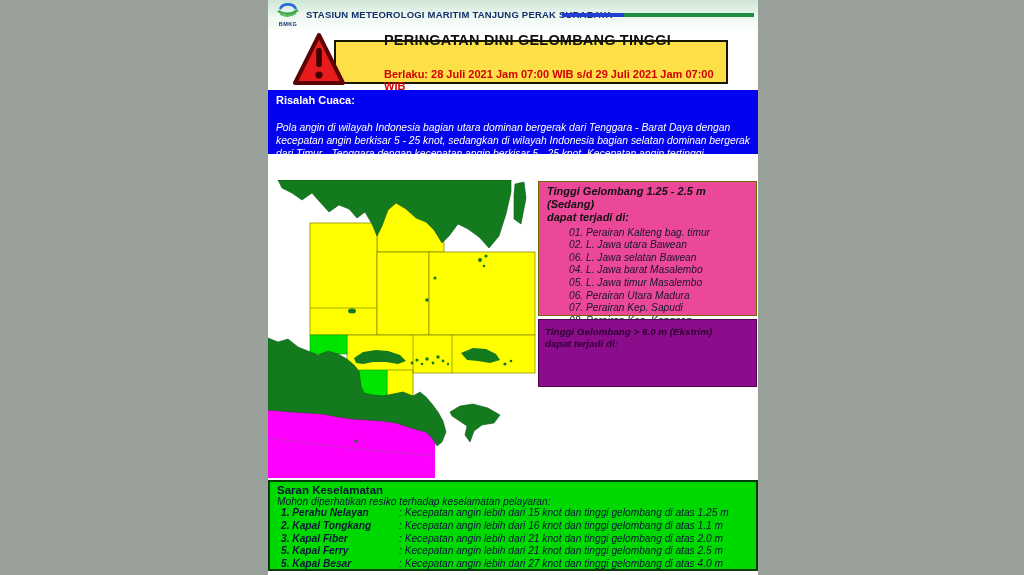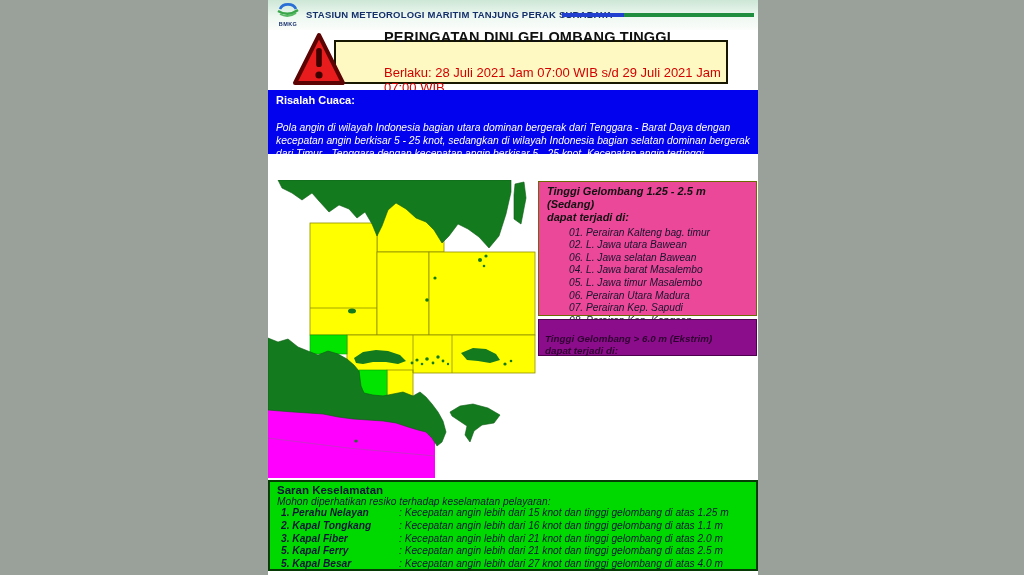--- a/index.html
+++ b/index.html
@@ -10,46 +10,46 @@
   
   .hdr{position:absolute;left:0;top:0;width:490px;height:30px;
        background:linear-gradient(180deg,#cde7d6 0%,#eef8f1 55%,#fbfdfb 100%);}
   .hdr-logo{position:absolute;left:5px;top:1px;width:30px;height:28px;text-align:center;}
   .hdr-logo .lbl{display:block;font-size:5.5px;font-weight:bold;color:#16306e;margin-top:-2px;letter-spacing:.4px;}
   .hdr-title{position:absolute;left:38px;top:9px;font-size:9.5px;font-weight:bold;color:#13306b;letter-spacing:.2px;white-space:nowrap;}
   .rule-blue{position:absolute;left:294px;top:13px;width:62px;height:4px;background:#2240cf;}
   .rule-green{position:absolute;left:356px;top:13px;width:130px;height:4px;background:#1f8f3f;}
 
   
-  .banner{position:absolute;left:66px;top:40px;width:394px;height:44px;background:#fef9c3;
+  .banner{position:absolute;left:66px;top:40px;width:394px;height:44px;background:#fde047;
           border:2px solid #171700;box-sizing:border-box;display:flex;flex-direction:column;
           justify-content:center;padding-left:48px;}
   .banner .t1{font-size:14.5px;font-weight:bold;color:#111;letter-spacing:.2px;}
-  .banner .t2{font-size:13px;font-weight:normal;color:#d40000;margin-top:20px;}
+  .banner .t2{font-size:11px;font-weight:bold;color:#d40000;margin-top:20px;}
   .warn-tri{position:absolute;left:24px;top:31px;width:54px;height:58px;z-index:3;}
 
   
   .risalah{position:absolute;left:0;top:90px;width:490px;height:64px;background:#0202ef;
            box-sizing:border-box;padding:4px 8px;color:#fff;}
   .risalah .t{font-size:11px;font-weight:bold;}
   .risalah .b{font-size:10.3px;font-style:italic;line-height:1.27;margin-top:15px;}
 
   
   .map{position:absolute;left:0;top:180px;width:268px;height:300px;}
 
   
   .p-mod{position:absolute;left:270px;top:181px;width:219px;height:135px;background:#ec4899;
          border:1px solid #6b6b00;box-sizing:border-box;padding:3px 8px;}
   .p-mod .t{font-size:11px;font-weight:bold;font-style:italic;color:#111;line-height:1.2;}
   .p-mod .list{margin-top:2px;padding-left:22px;}
   .p-mod .list div{font-size:10.2px;font-style:italic;color:#14142e;line-height:12.6px;}
 
   
-  .p-ext{position:absolute;left:270px;top:319px;width:219px;height:37px;background:#8c0d8c;
-         border:1px solid #4d004d;box-sizing:border-box;padding:13px 6px;}
+  .p-ext{position:absolute;left:270px;top:319px;width:219px;height:68px;background:#8c0d8c;
+         border:1px solid #4d004d;box-sizing:border-box;padding:6px 6px;}
   .p-ext .t{font-size:9.8px;font-weight:bold;font-style:italic;color:#2e0030;line-height:1.2;}
   .p-ext .list{padding-left:18px;margin-top:1px;}
   .p-ext .list div{font-size:9.3px;font-style:italic;color:#330136;line-height:11px;}
 
   
   .p-saf{position:absolute;left:0;top:480px;width:490px;height:91px;background:#00d900;
          border:2px solid #063b06;box-sizing:border-box;padding:2px 7px;}
   .p-saf .t{font-size:11.5px;font-weight:bold;color:#0c1437;}
   .p-saf .s{font-size:10.2px;font-style:italic;color:#0c1437;}
   .p-saf .row{display:flex;font-size:10.2px;font-style:italic;color:#0c1437;line-height:12.8px;}

